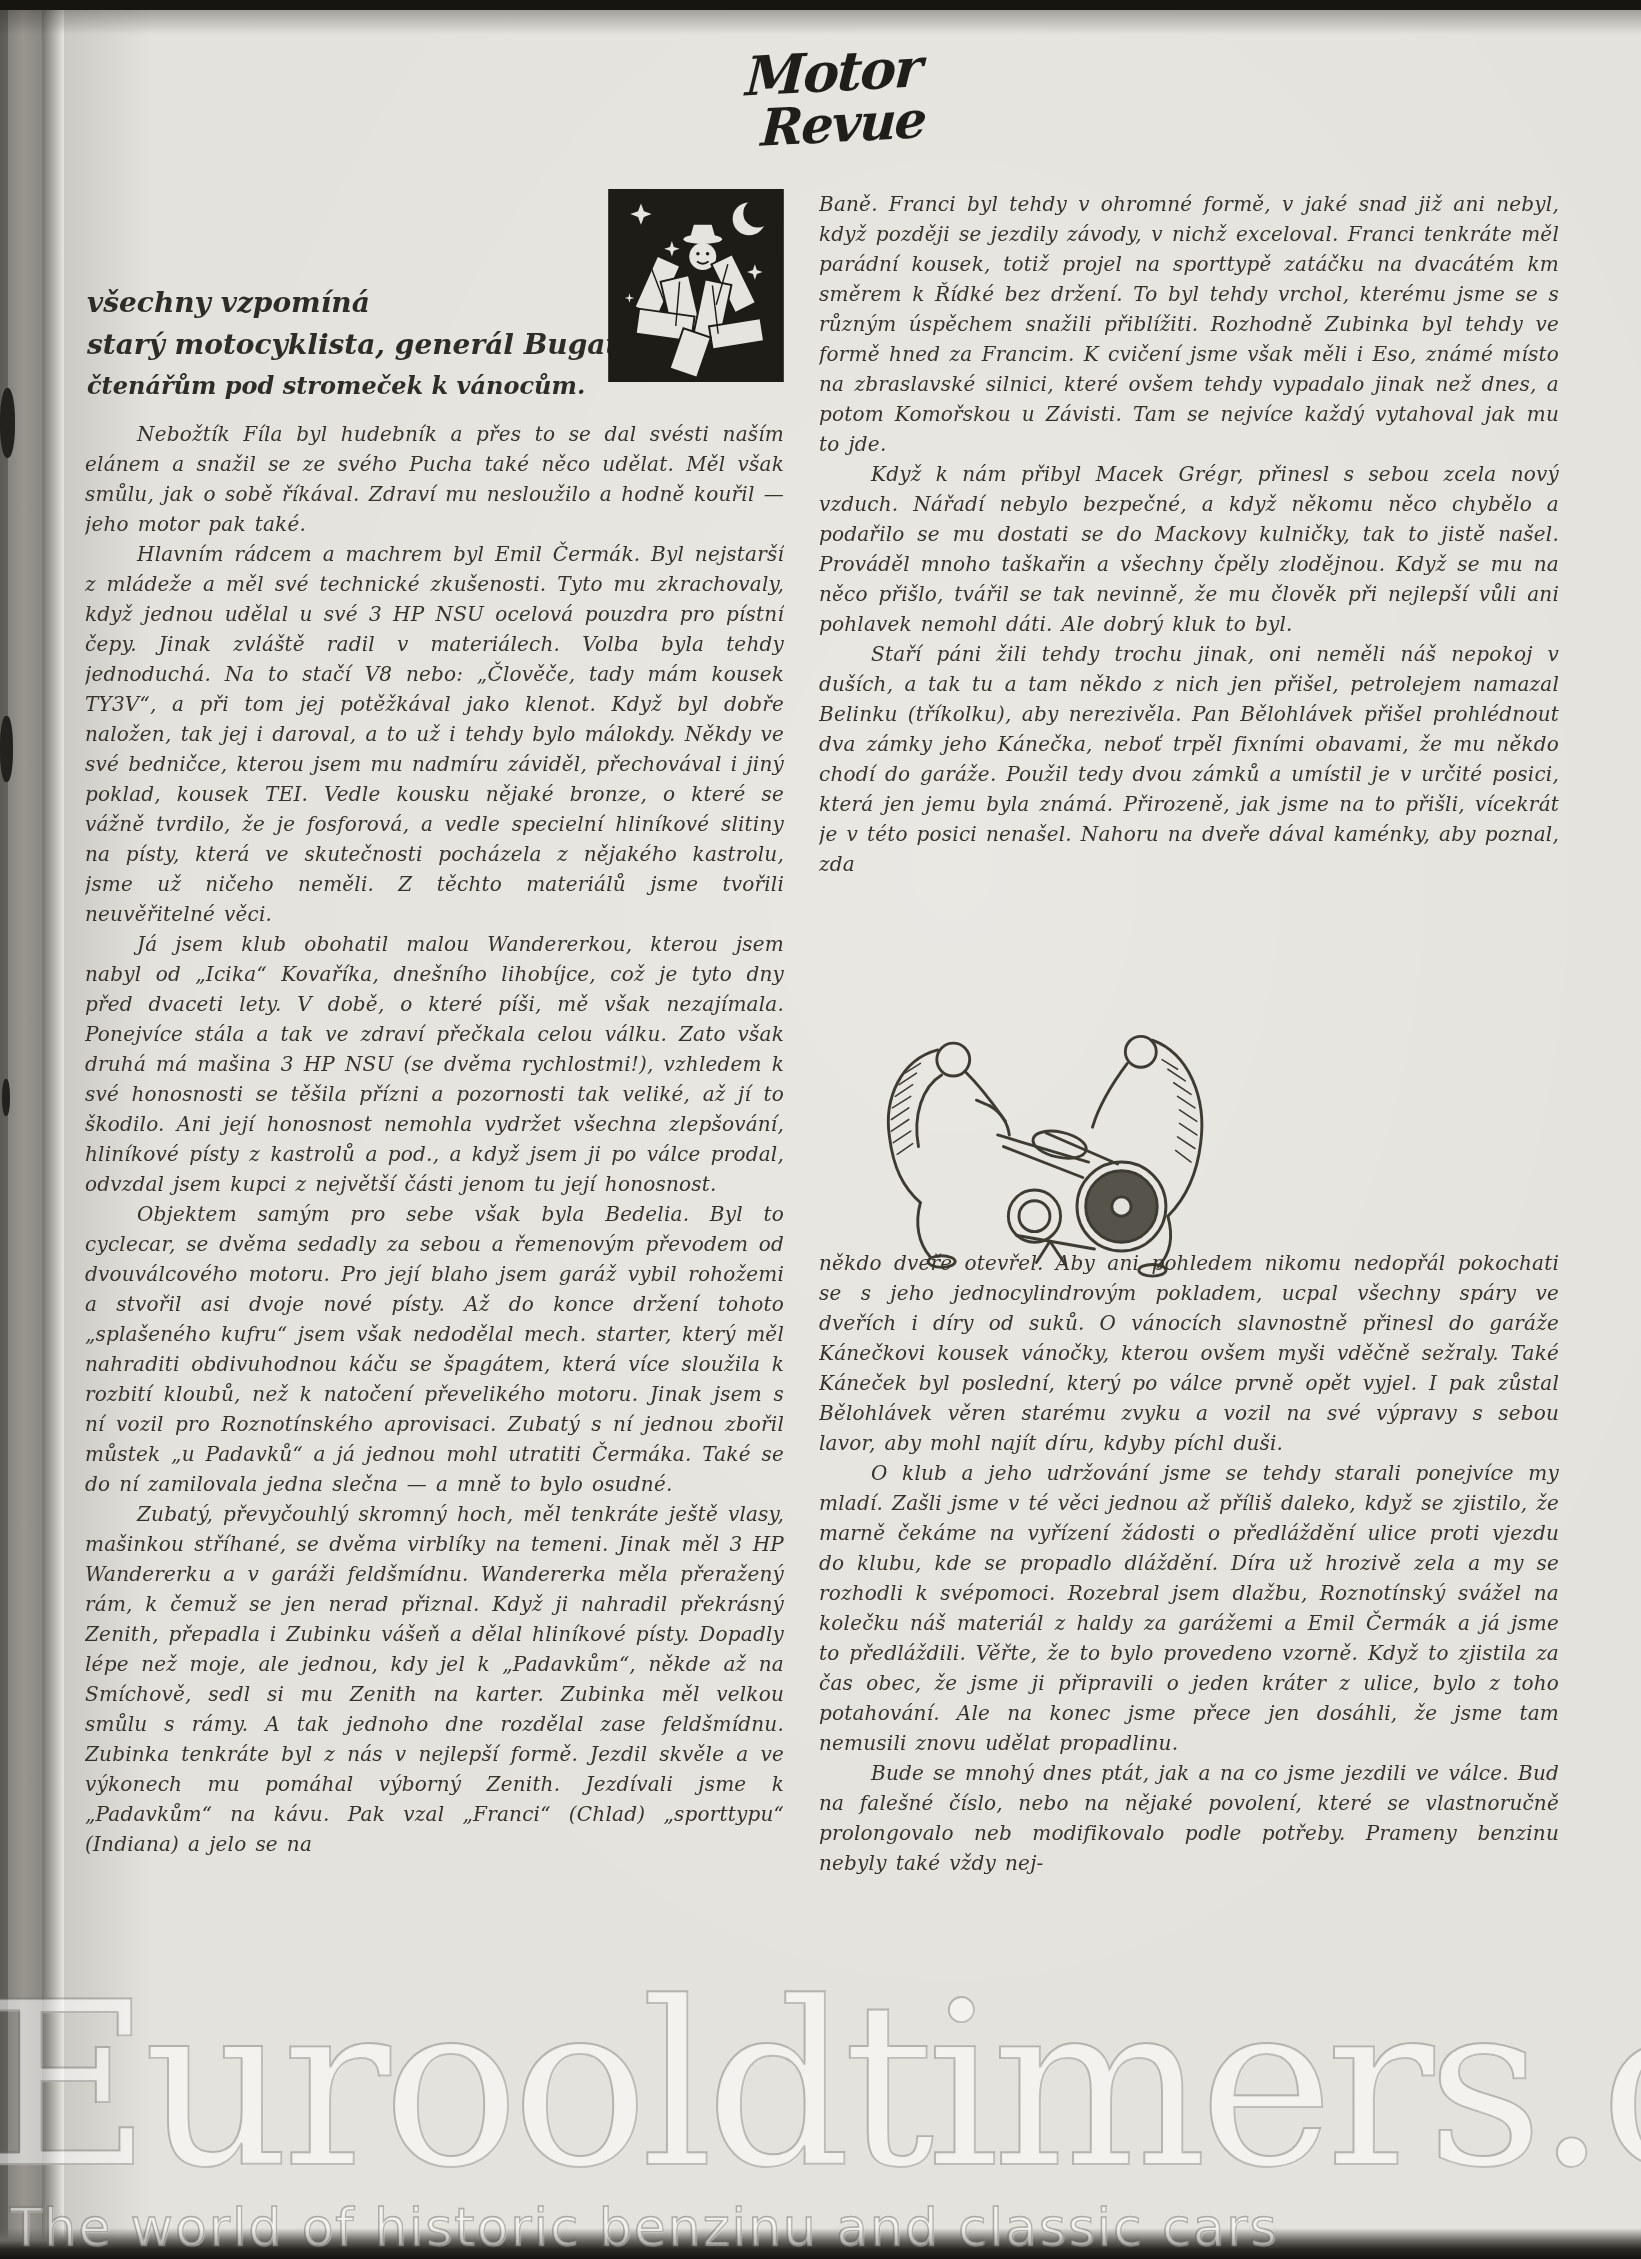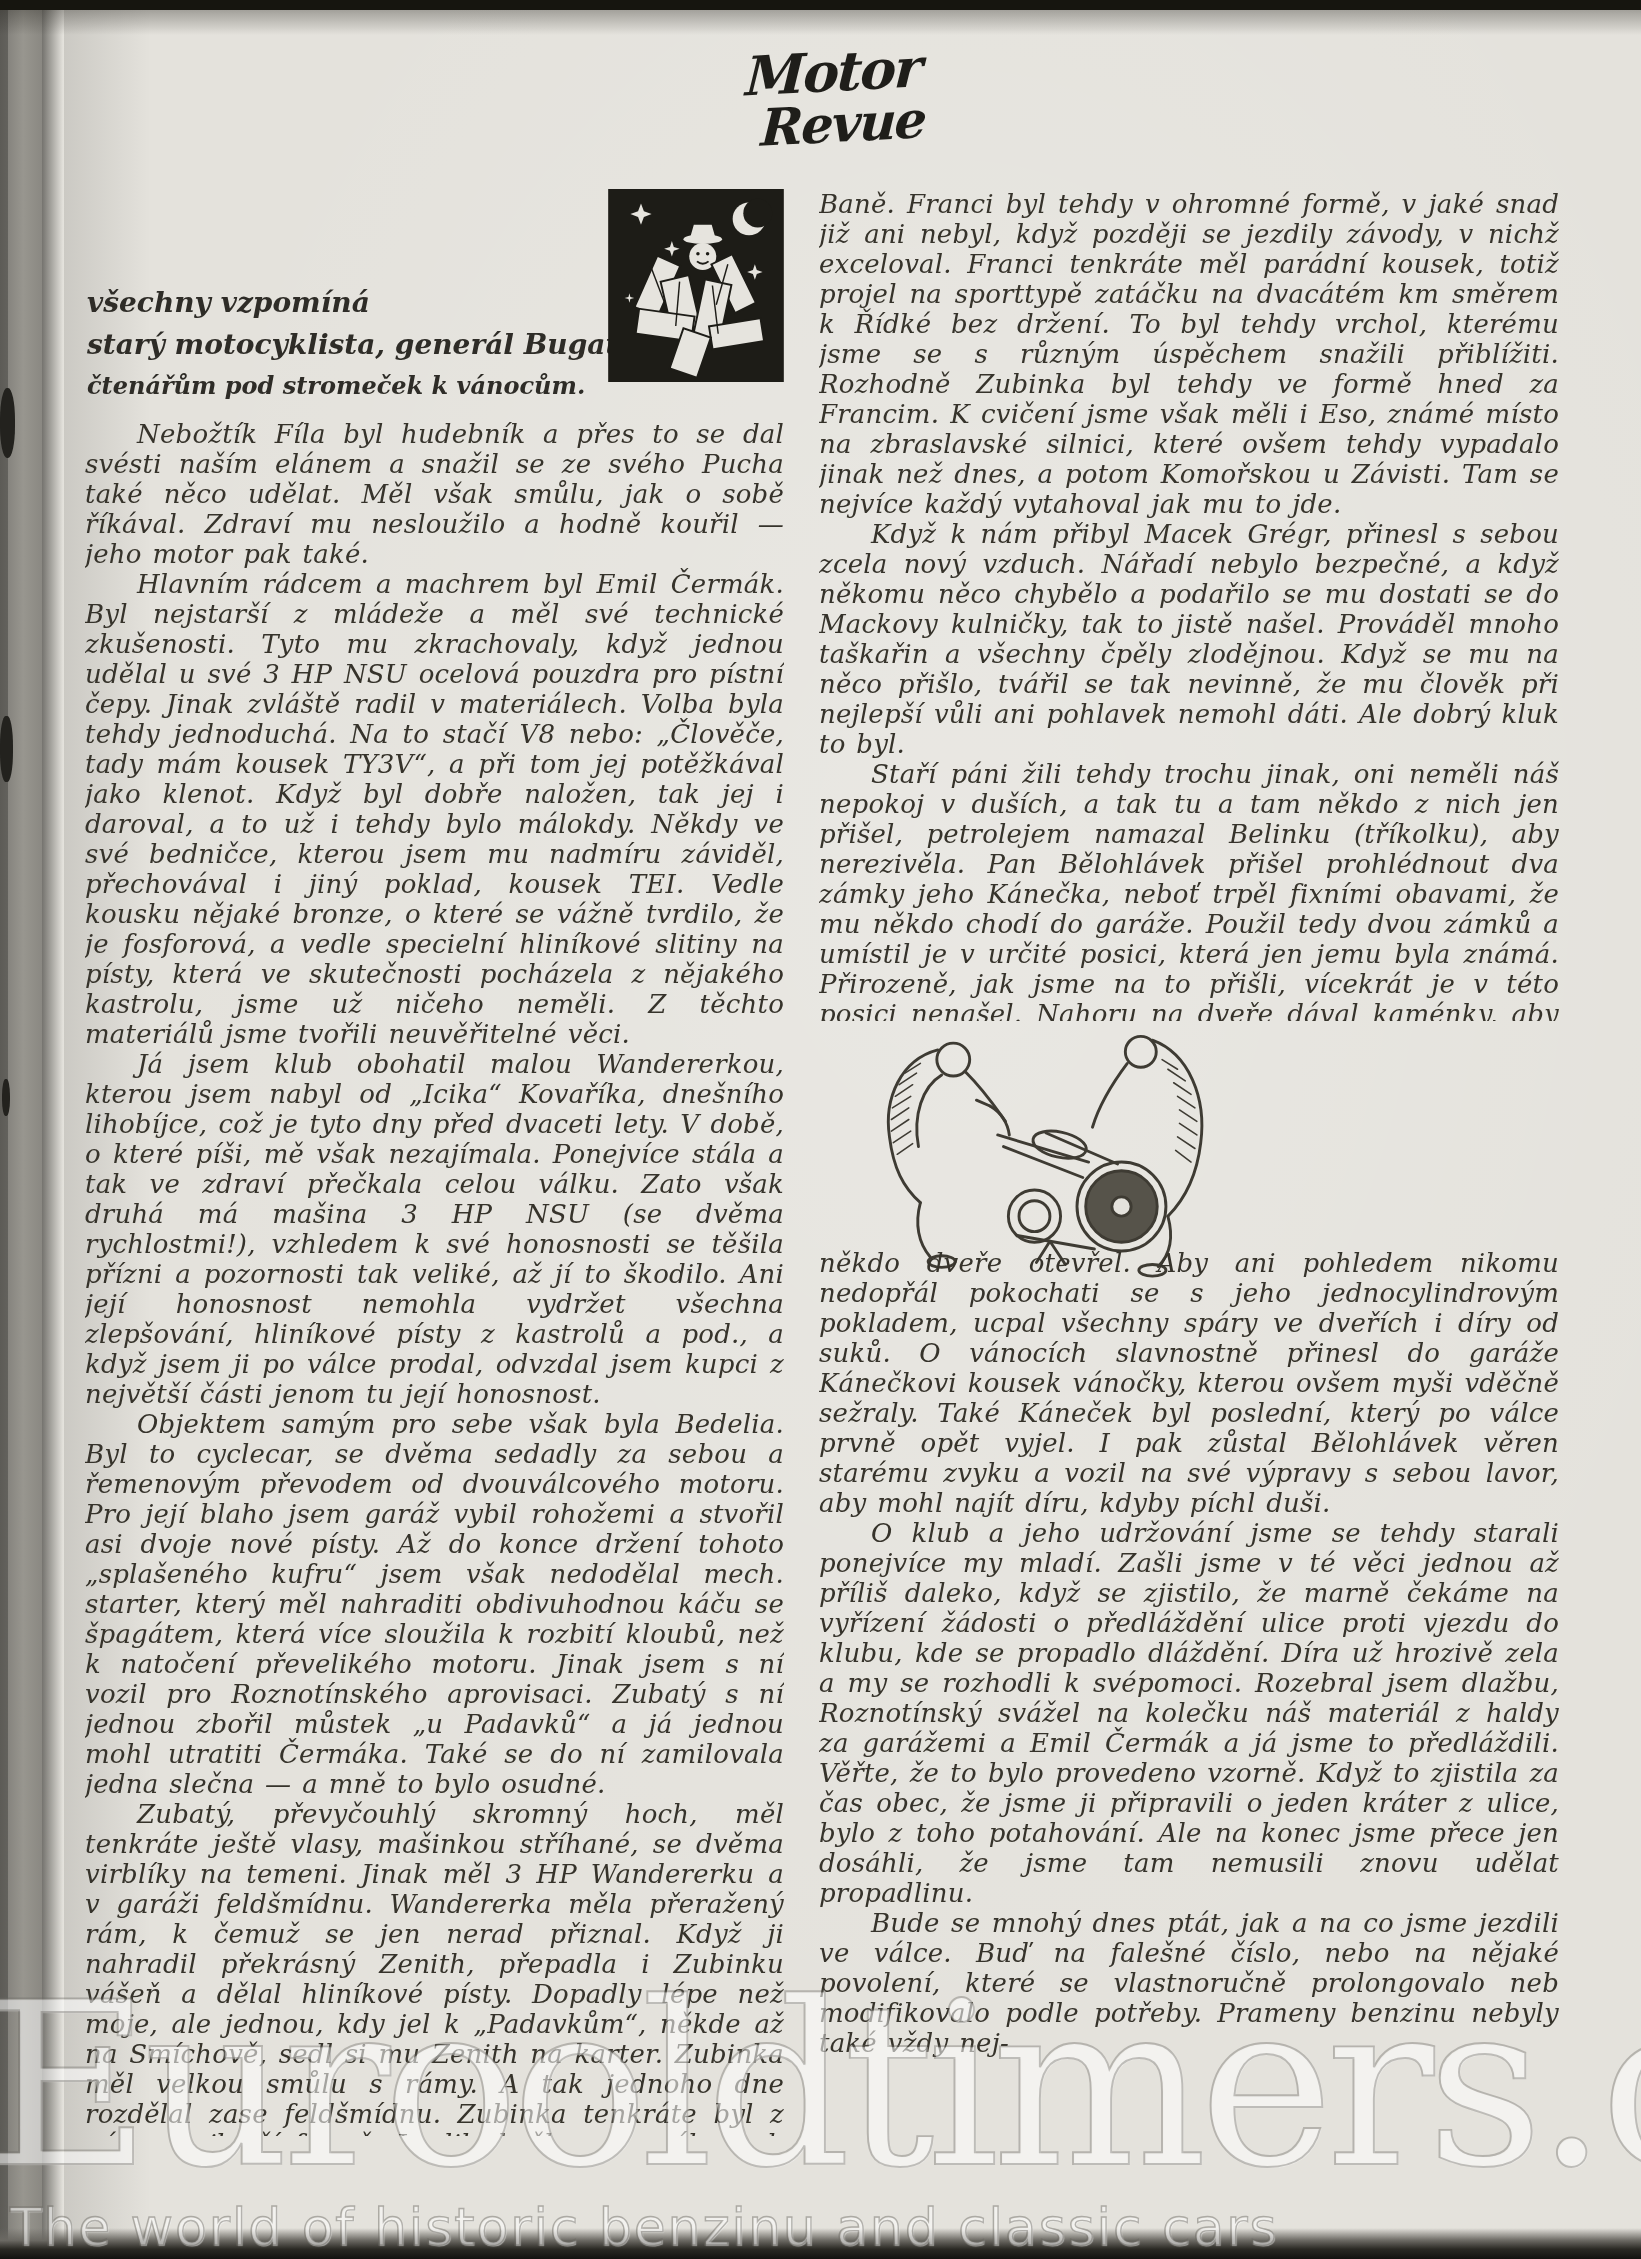--- a/index.html
+++ b/index.html
@@ -33,21 +33,21 @@
   .title{position:absolute;left:87px;top:191px;font:italic 64px/1 "DejaVu Serif",serif;
          letter-spacing:8.7px;color:#2c2a25;white-space:nowrap;}
   .sub1{position:absolute;left:87px;top:286px;font:700 italic 28px/1.2 "DejaVu Serif",serif;color:#2e2c27;}
   .sub2{position:absolute;left:87px;top:328px;font:700 italic 28px/1.2 "DejaVu Serif",serif;color:#2e2c27;}
   .sub3{position:absolute;left:87px;top:372px;font:700 italic 24px/1.2 "DejaVu Serif",serif;color:#2e2c27;}
 
   .gift-art{position:absolute;left:608px;top:189px;}
 
   
   .col{position:absolute;text-align:justify;font-style:italic;color:#36332b;
-       font-size:26px;line-height:30px;letter-spacing:0.2px;word-spacing:2.4px;
+       font-size:20px;line-height:30px;letter-spacing:0.2px;word-spacing:2.4px;
        overflow:hidden;hyphens:auto;}
   .col p{margin:0;text-indent:52px;}
   .col p.cont{text-indent:0;}
   #left-col{left:85px;top:419px;width:699px;height:1717px;}
   #right-top{left:819px;top:189px;width:740px;height:832px;}
   #right-bottom{left:819px;top:1248px;width:740px;height:850px;}
 
   .figure-row{position:absolute;left:828px;top:1023px;width:734px;display:flex;}
   .fig-caption{width:272px;margin-left:33px;padding-top:33px;font:italic 21px/32px "DejaVu Serif",serif;
                color:#3a3730;text-align:justify;word-spacing:1.4px;}

